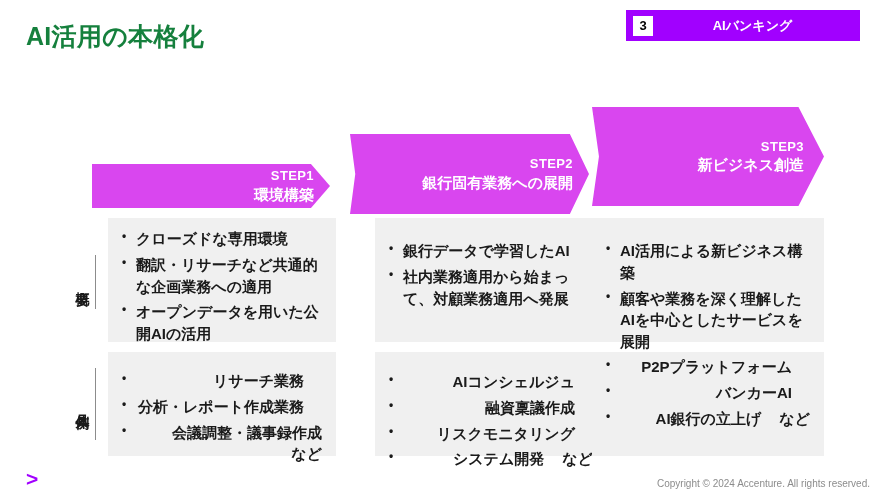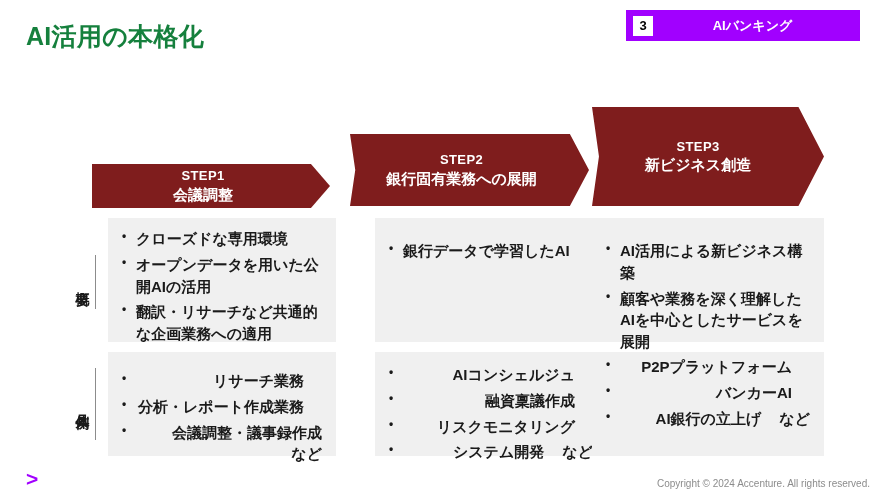--- a/index.html
+++ b/index.html
@@ -59,25 +59,25 @@
     color: #ffffff;
     font-size: 13px;
     font-weight: bold;
     padding-right: 8px;
     white-space: nowrap;
   }
 
   
   .chevron {
     position: absolute;
-    background: #7f1d1d;
+    background: #d946ef;
     color: #ffffff;
     display: flex;
     flex-direction: column;
-    align-items: center;
+    align-items: flex-end;
     justify-content: center;
     box-sizing: border-box;
     line-height: 1.35;
   }
   .chevron .step-id {
     font-size: 13px;
     font-weight: bold;
     letter-spacing: 0.4px;
   }
   .chevron .step-name {
@@ -90,21 +90,21 @@
     top: 164px;
     width: 238px;
     height: 44px;
     clip-path: polygon(0 0, 92% 0, 100% 50%, 92% 100%, 0 100%);
     padding-right: 16px;
   }
   .chev2 {
     left: 350px;
     top: 134px;
     width: 239px;
-    height: 72px;
+    height: 80px;
     clip-path: polygon(0 0, 92% 0, 100% 50%, 92% 100%, 0 100%, 2.2% 50%);
     padding-right: 16px;
   }
   .chev3 {
     left: 592px;
     top: 107px;
     width: 232px;
     height: 99px;
     clip-path: polygon(0 0, 89% 0, 100% 50%, 89% 100%, 0 100%, 3% 50%);
     padding-right: 20px;
@@ -143,21 +143,21 @@
 
   .col1 { left: 108px;  width: 228px; }
   .col2 { left: 350px;  width: 232px; margin-left: 25px; }
   .col3 { left: 592px;  width: 232px; }
   .row-overview { top: 218px; height: 124px; }
   .row-examples { top: 352px; height: 104px; text-align: right; }
 
   .r1c2 { padding-top: 22px; }
   .r1c3 { padding-top: 22px; }
   .r2c1 { padding-top: 18px; }
-  .r2c2 { padding-top: 12px; }
+  .r2c2 { padding-top: 19px; }
   .r2c3 { padding-top: 4px; }
 
   
   .nado { display: inline-block; margin-left: 18px; }
 
   
   .row-label {
     position: absolute;
     display: flex;
     align-items: center;
@@ -207,21 +207,21 @@
 
   <div class="slide-title">AI活用の本格化</div>
 
   <div class="header-tag">
     <div class="header-tag-num">3</div>
     <div class="header-tag-label">AIバンキング</div>
   </div>
 
   <div class="chevron chev1">
     <div class="step-id">STEP1</div>
-    <div class="step-name">会議調整</div>
+    <div class="step-name">環境構築</div>
   </div>
 
   <div class="chevron chev2">
     <div class="step-id">STEP2</div>
     <div class="step-name">銀行固有業務への展開</div>
   </div>
 
   <div class="chevron chev3">
     <div class="step-id">STEP3</div>
     <div class="step-name">新ビジネス創造</div>
@@ -233,28 +233,29 @@
   </div>
 
   <div class="row-label label-examples">
     <span class="txt">具体例</span>
     <span class="rule"></span>
   </div>
 
   <div class="panel col1 row-overview">
     <ul>
       <li>クローズドな専用環境</li>
+      <li>翻訳・リサーチなど共通的な企画業務への適用</li>
       <li>オープンデータを用いた公開AIの活用</li>
-      <li>翻訳・リサーチなど共通的な企画業務への適用</li>
     </ul>
   </div>
 
   <div class="panel col2 row-overview r1c2">
     <ul>
       <li>銀行データで学習したAI</li>
+      <li>社内業務適用から始まって、対顧業務適用へ発展</li>
     </ul>
   </div>
 
   <div class="panel col3 row-overview r1c3">
     <ul>
       <li>AI活用による新ビジネス構築</li>
       <li>顧客や業務を深く理解したAIを中心としたサービスを展開</li>
     </ul>
   </div>
 

